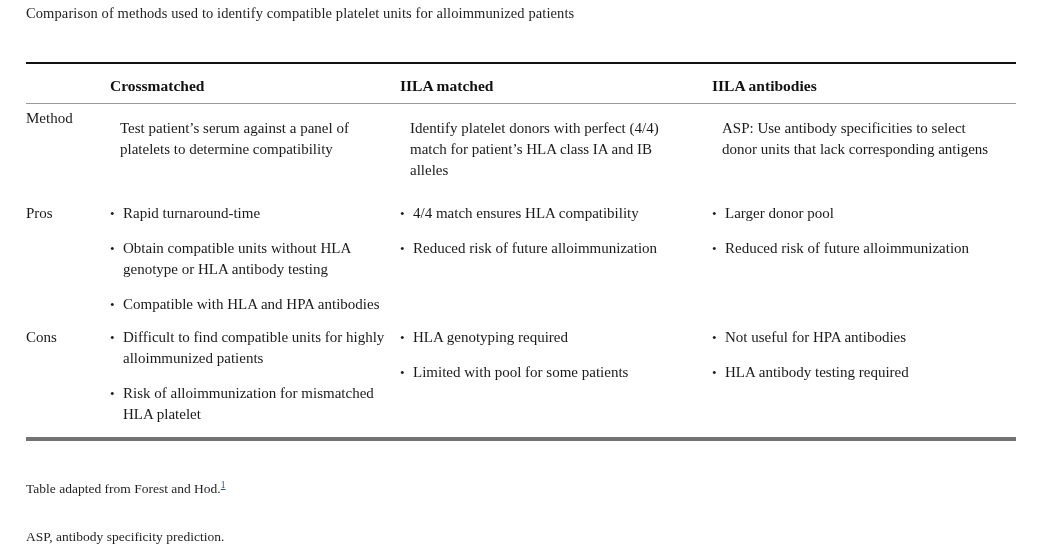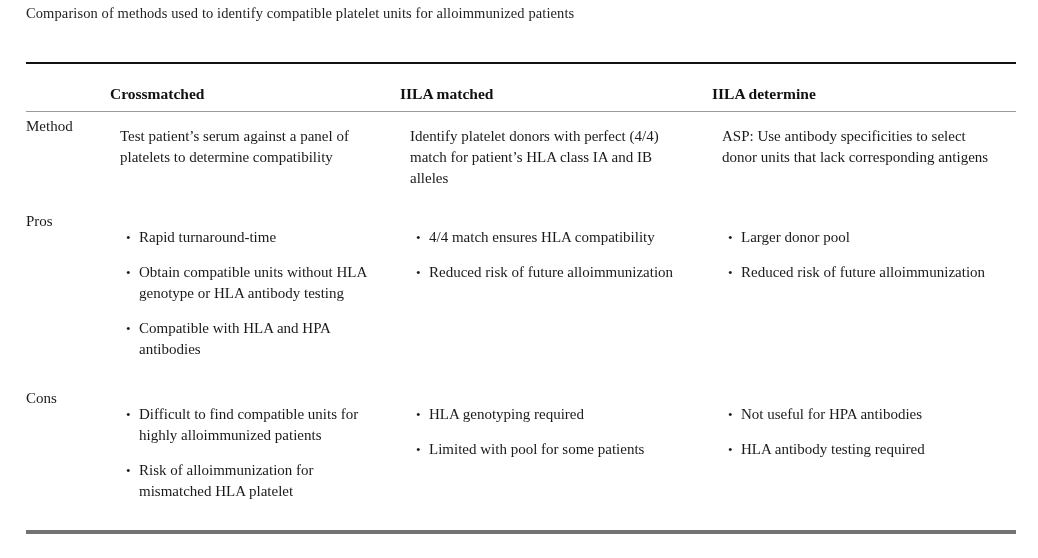--- a/index.html
+++ b/index.html
@@ -49,21 +49,21 @@
   table.data col.c-label  { width: 84px; }
   table.data col.c-col1   { width: 290px; }
   table.data col.c-col2   { width: 312px; }
   table.data col.c-col3   { width: 304px; }
 
   table.data thead th {
     text-align: left;
     font-weight: bold;
     font-size: 15.5px;
     line-height: 20px;
-    padding: 20px 10px 7px 0;
+    padding: 12px 10px 7px 0;
     border-top: 2px solid #121212;
     border-bottom: 1px solid #9a9a9a;
     vertical-align: bottom;
     color: #111111;
   }
   table.data thead th.label-head {
     border-top: 2px solid #121212;
   }
 
   table.data tbody td {
@@ -82,21 +82,21 @@
     color: #1a1a1a;
     white-space: nowrap;
     padding-right: 6px;
     margin-top: 48px;
   }
   .para {
     margin: 10px;
   }
   ul.bullets {
     list-style: none;
-    margin: 16px;
+    margin: 0;
     padding: 0;
     font-family: Liberation Serif, serif;
   }
   ul.bullets li {
     position: relative;
     padding-left: 13px;
     margin: 0 0 14px 0;
   }
   ul.bullets li:last-child {
     margin-bottom: 0;
@@ -146,21 +146,21 @@
         <col class="c-label">
         <col class="c-col1">
         <col class="c-col2">
         <col class="c-col3">
       </colgroup>
       <thead>
         <tr>
           <th class="label-head"></th>
           <th>Crossmatched</th>
           <th>IILA matched</th>
-          <th>IILA determine</th>
+          <th>IILA antibodies</th>
         </tr>
       </thead>
       <tbody>
 
         <tr>
           <td class="rowlabel">Method</td>
           <td>
             <p class="para">Test patient’s serum against a panel of platelets to determine compatibility</p>
           </td>
           <td>
@@ -213,14 +213,18 @@
                 <li>Not useful for HPA antibodies</li>
                 <li>HLA antibody testing required</li>
               </ul>
           </td>
         </tr>
 
       </tbody>
     </table>
   </div>
 
+  <div class="footnotes">
+    <p class="footnote"><span>Table adapted from Forest and Hod.</span><a class="ref-link">1</a></p>
+    <p class="footnote">ASP, antibody specificity prediction.</p>
+  </div>
 
 </div>
 
 </body></html>

